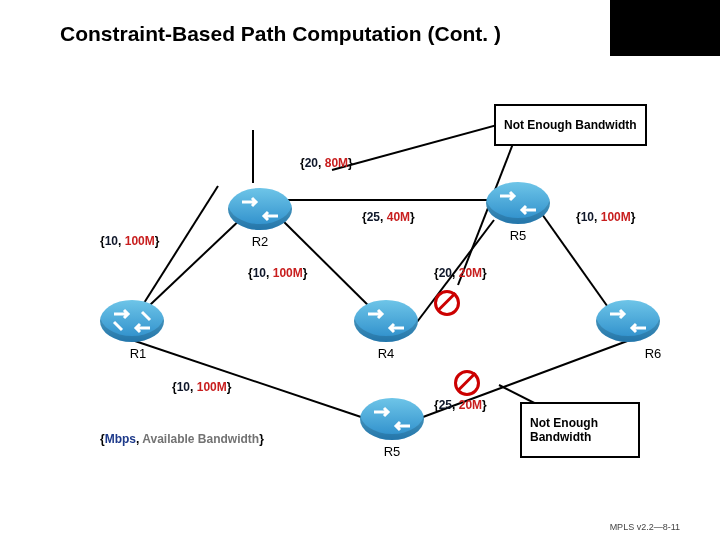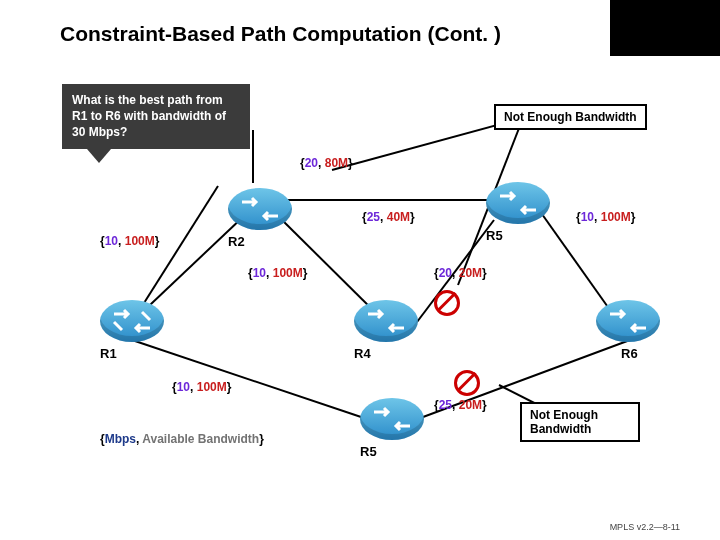--- a/index.html
+++ b/index.html
@@ -1,44 +1,43 @@
 <!DOCTYPE html>
 <html><head>
 <meta charset="utf-8">
 <style>
   html,body{margin:0;padding:0;width:720px;height:540px;font-family:Arial,Helvetica,sans-serif;background:#fff}
   .slide{position:relative;width:720px;height:540px}
   .title{position:absolute;top:22px;left:60px;font-size:21px;font-weight:bold;color:#000}
   .accent{position:absolute;top:0;right:0;width:110px;height:56px;background:#000}
   .question-bubble{position:absolute;top:84px;left:62px;width:168px;background:#3b3b3b;color:#fff;padding:8px 10px;font-size:12px;font-weight:bold;line-height:1.35}
   .question-bubble:after{content:"";position:absolute;bottom:-14px;left:25px;border-left:12px solid transparent;border-right:12px solid transparent;border-top:14px solid #3b3b3b}
-  .callout{position:absolute;background:#fff;border:2px solid #000;padding:4px 8px;font-size:12px;font-weight:bold}
+  .callout{position:absolute;background:#fff;border:2px solid #000;padding:12px 8px;font-size:12px;font-weight:bold}
   .legend{position:absolute;font-size:12px;font-weight:bold}
   .legend .cost{color:#1e3a8a}
   .legend .bw{color:#737373}
   .linklbl{position:absolute;font-size:12px;font-weight:bold;white-space:nowrap}
-  .linklbl .m{color:#6d28d9}
+  .linklbl .m{color:#0f172a}
   .linklbl .r{color:#c81e1e}
   .router{position:absolute;width:64px;height:42px;border-radius:50%;background:linear-gradient(#6ec5e8,#2a8bc9);box-shadow:inset 0 -6px 0 rgba(0,0,0,.15)}
   .router svg{position:absolute;top:6px;left:10px}
-  .router-label{position:absolute;font-size:13px;font-weight:bold;width:64px}
+  .router-label{position:absolute;font-size:13px;font-weight:normal;text-align:center;width:64px}
   svg.net{position:absolute;top:0;left:0}
   .nope{position:absolute;width:20px;height:20px;border:3px solid #c00;border-radius:50%}
   .nope:after{content:"";position:absolute;left:-2px;top:7px;width:24px;height:3px;background:#c00;transform:rotate(-45deg)}
   .footer-l{position:absolute;bottom:8px;left:24px;font-size:9px;color:#444}
   .footer-r{position:absolute;bottom:8px;right:40px;font-size:9px;color:#444}
 </style>
 </head>
 <body>
 
 <div class="slide">
   <div class="accent"></div>
   <div class="title">Constraint-Based Path Computation (Cont. )</div>
 
-  <div class="question-bubble">What is the best path from R1 to R6 with bandwidth of 30 Mbps?</div>
 
   <svg class="net" width="720" height="540">
     <g stroke="#000" stroke-width="2" fill="none">
       <line x1="132" y1="322" x2="245" y2="215"></line>
       <line x1="132" y1="322" x2="218" y2="186"></line>
       <line x1="277" y1="215" x2="385" y2="322"></line>
       <line x1="277" y1="200" x2="500" y2="200"></line>
       <line x1="253" y1="183" x2="253" y2="130"></line>
       <line x1="532" y1="200" x2="610" y2="310"></line>
       <line x1="417" y1="322" x2="494" y2="220"></line>
@@ -54,21 +53,21 @@
   <div class="router" style="top:300px;left:100px">
       <svg width="44" height="30">
         <g stroke="#fff" stroke-width="3" fill="none">
           <path d="M4 8 L18 8 M14 4 L18 8 L14 12"></path>
           <path d="M40 22 L26 22 M30 18 L26 22 L30 26"></path>
           <path d="M12 24 L4 16"></path>
           <path d="M32 6 L40 14"></path>
         </g>
       </svg>
     </div>
-  <div class="router-label" style="top:346px;left:100px">R1</div>
+  <div class="router-label" style="top:346px;left:106px">R1</div>
 
   <div class="router" style="top:188px;left:228px">
       <svg width="44" height="30">
         <g stroke="#fff" stroke-width="3" fill="none">
           <path d="M4 8 L18 8 M14 4 L18 8 L14 12"></path>
           <path d="M40 22 L26 22 M30 18 L26 22 L30 26"></path>
         </g>
       </svg>
     </div>
   <div class="router-label" style="top:234px;left:228px">R2</div>

